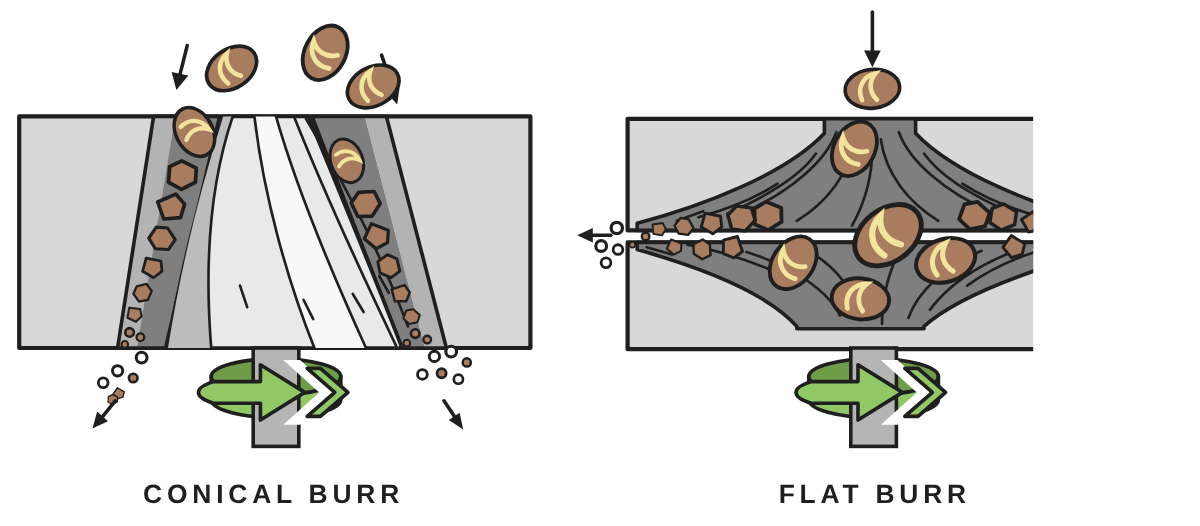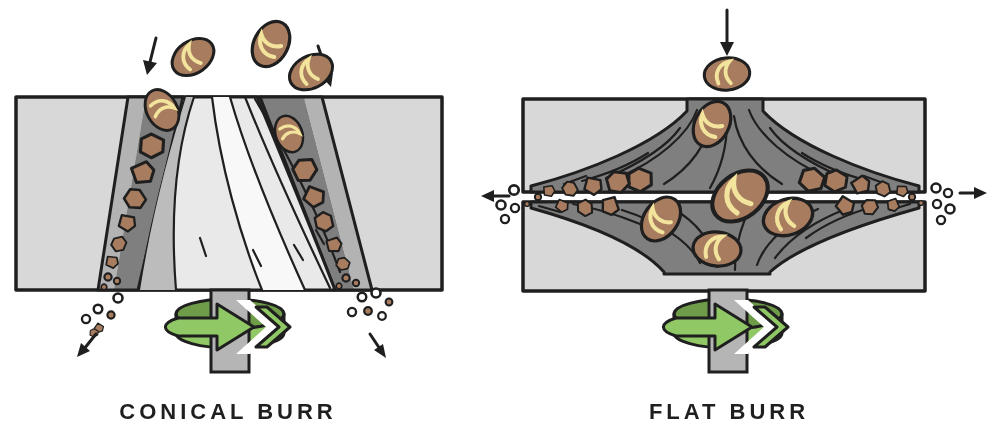--- a/index.html
+++ b/index.html
@@ -2,21 +2,21 @@
 <html style="--outline: #1f1f1f; --casing: #d8d8d8; --burr-dark: #7f7f7f; --channel-mid: #b3b3b3; --cone-base: #e9e9e9; --cone-shade: #bcbcbc; --cone-highlight: #f8f8f8; --bean: #a87c5f; --crease: #f2e49c; --shaft: #b5b5b5; --green-top: #6f9c48; --green-front: #90c865; --background: #ffffff;"><head>
 <meta charset="utf-8">
 <style>
   :root{
     --outline:#1f1f1f; --casing:#d8d8d8; --burr-dark:#7f7f7f; --channel-mid:#b3b3b3;
     --cone-base:#e9e9e9; --cone-shade:#bcbcbc; --cone-highlight:#f8f8f8;
     --bean:#a87c5f; --crease:#f2e49c; --shaft:#b5b5b5;
     --green-top:#6f9c48; --green-front:#90c865; --background:#ffffff;
   }
   html,body{margin:0;padding:0;background:var(--background);}
-  .stage{width:1000px;height:438px;position:relative;background:var(--background);overflow:hidden;}
+  .stage{width:861px;height:438px;position:relative;background:var(--background);overflow:hidden;}
   svg{display:block;}
   .casing{fill:var(--casing);stroke:var(--outline);stroke-width:3.5;stroke-linejoin:round;}
   .burr{fill:var(--burr-dark);stroke:var(--outline);stroke-width:3;stroke-linejoin:round;}
   .band-mid{fill:var(--channel-mid);}
   .band-dark{fill:var(--burr-dark);}
   .channel-outline{fill:none;stroke:var(--outline);stroke-width:3;stroke-linejoin:round;}
   .cone{fill:var(--cone-base);stroke:var(--outline);stroke-width:3;stroke-linejoin:round;}
   .cone-shade{fill:var(--cone-shade);}
   .cone-highlight{fill:var(--cone-highlight);}
   .groove{fill:none;stroke:var(--outline);stroke-width:2.2;stroke-linecap:round;}

